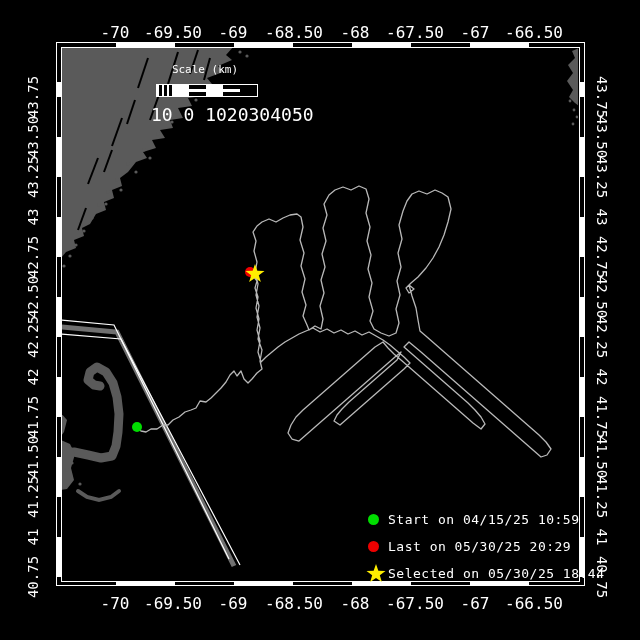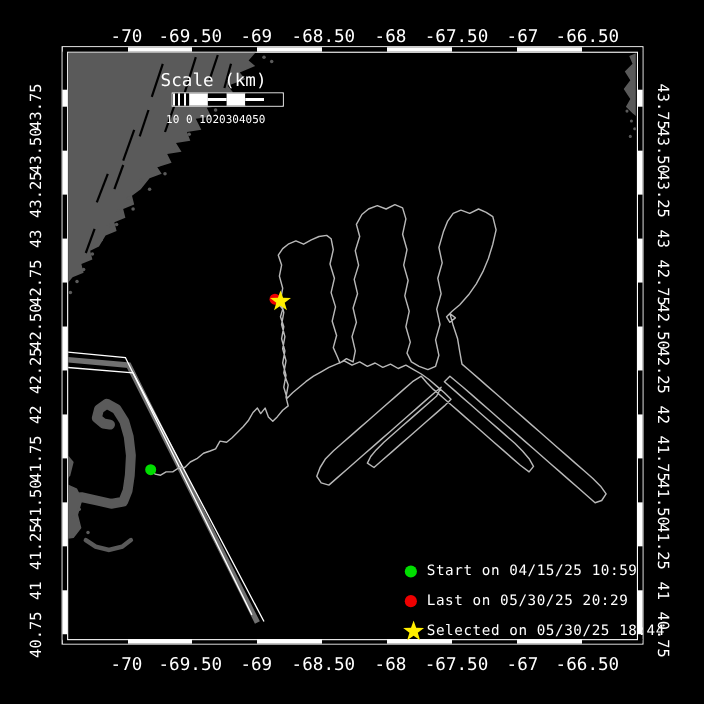--- a/index.html
+++ b/index.html
@@ -28,29 +28,29 @@
 
   
   .toplbl,.botlbl{position:absolute;width:64px;text-align:center;font-size:16px;color:#fff;}
   .toplbl{top:23px;}
   .botlbl{top:594px;}
   .leftlbl,.rightlbl{position:absolute;font-size:14px;color:#fff;white-space:nowrap;}
   .leftlbl{transform:translate(-50%,-50%) rotate(-90deg);}
   .rightlbl{transform:translate(-50%,-50%) rotate(90deg);}
 
   
-  #sb-title{position:absolute;left:146px;top:63px;width:118px;text-align:left;
-    font-size:16px;color:#fff;}
+  #sb-title{position:absolute;left:146px;top:63px;width:118px;text-align:center;
+    font-size:11px;color:#fff;}
   #sb-bar{position:absolute;left:156px;top:84px;width:102px;height:13px;
     border:1px solid #fff;box-sizing:border-box;display:flex;background:#000;}
   .sb-hatch{width:15px;background:repeating-linear-gradient(90deg,#fff 0 2px,#000 2px 5px);}
   .sb-solid{flex:1;background:#fff;}
   .sb-mid{flex:1;background:linear-gradient(180deg,#000 0 36%,#fff 36% 64%,#000 64% 100%);}
   .sb-dark{flex:1;background:#000;}
-  #sb-ticks{position:absolute;left:151px;top:104px;width:116px;font-size:10px;
+  #sb-ticks{position:absolute;left:151px;top:104px;width:116px;font-size:18px;
     color:#fff;white-space:nowrap;}
 
   
   #legend{position:absolute;left:366px;top:493px;margin-top:13px;}
   .lrow{display:flex;align-items:center;height:27px;font-size:13px;color:#fff;letter-spacing:.5px;}
   .lmark{width:22px;display:flex;align-items:center;justify-content:flex-start;}
   .dot{width:11px;height:11px;border-radius:50%;display:inline-block;margin-left:2px;}
 </style>
 </head>
 <body>

